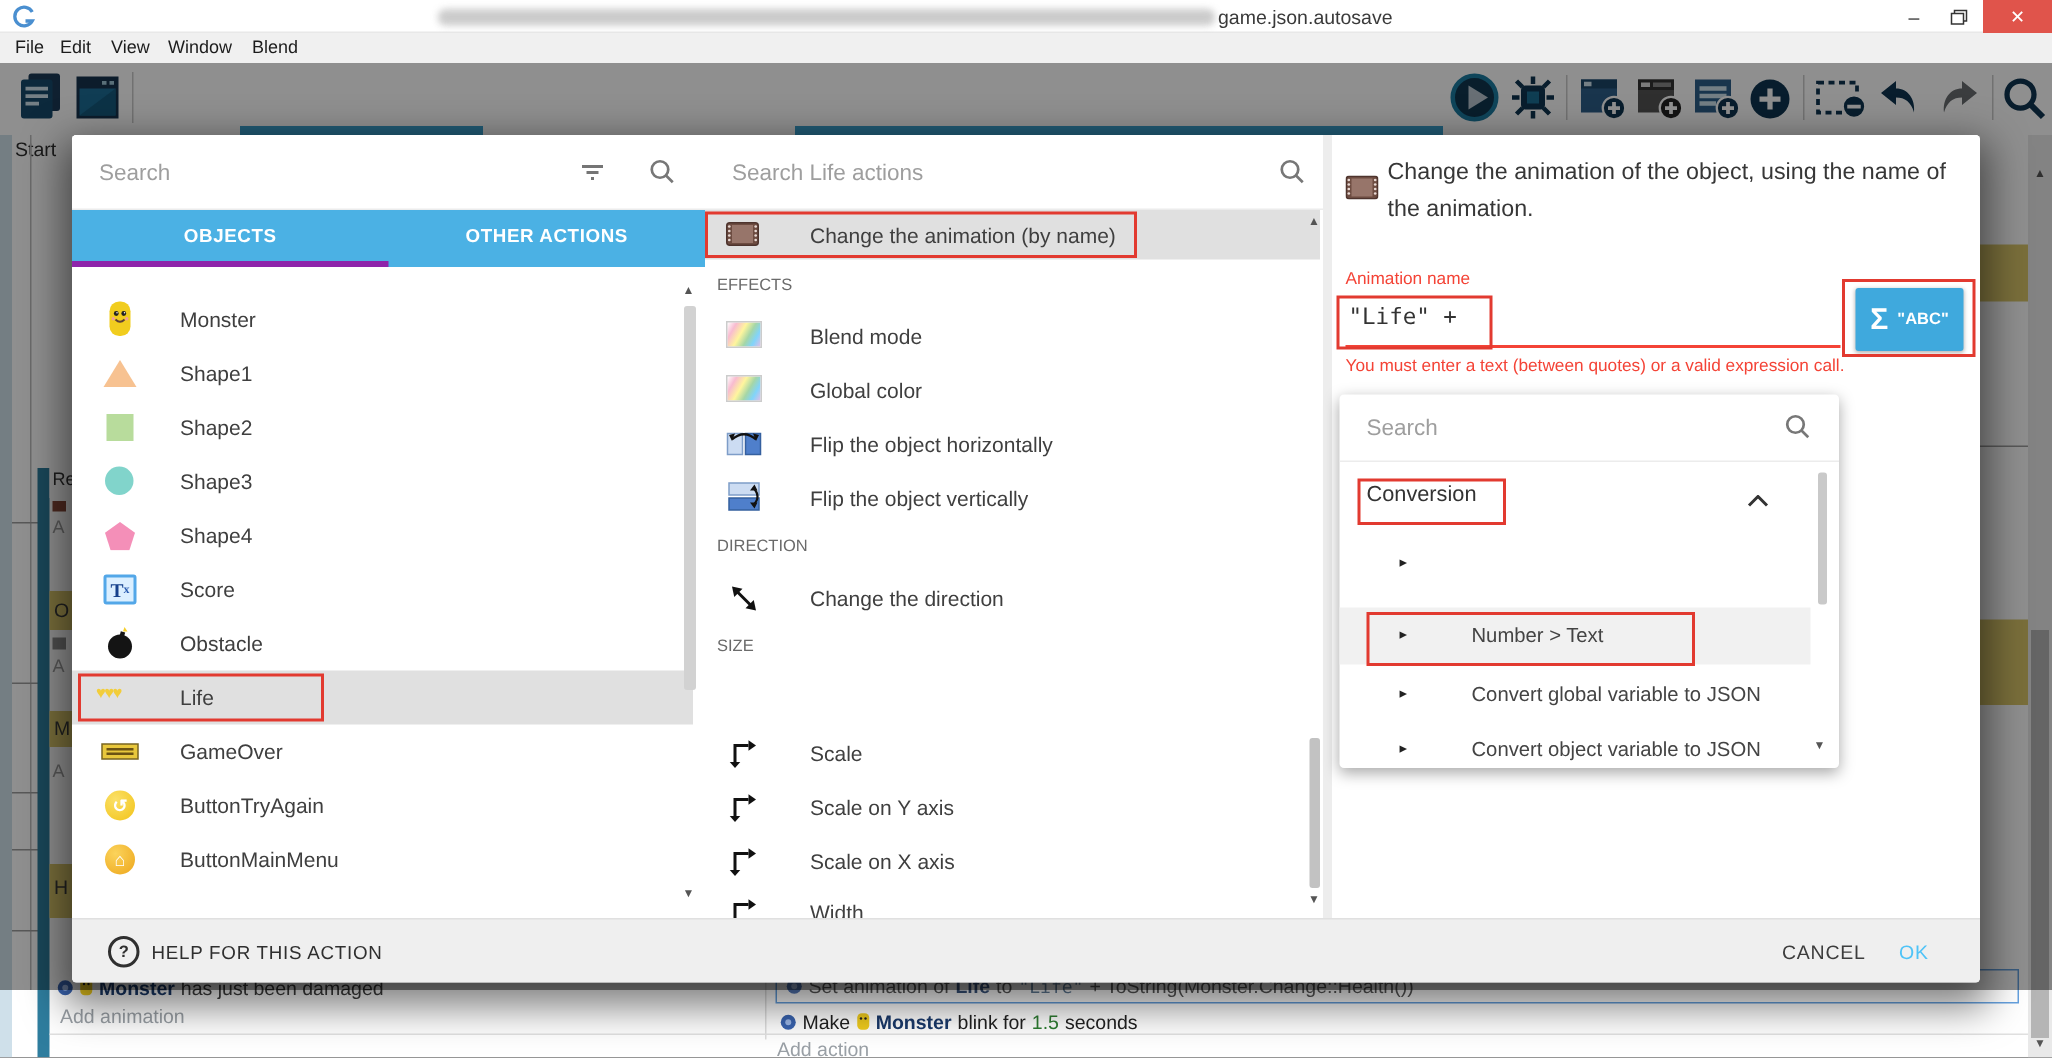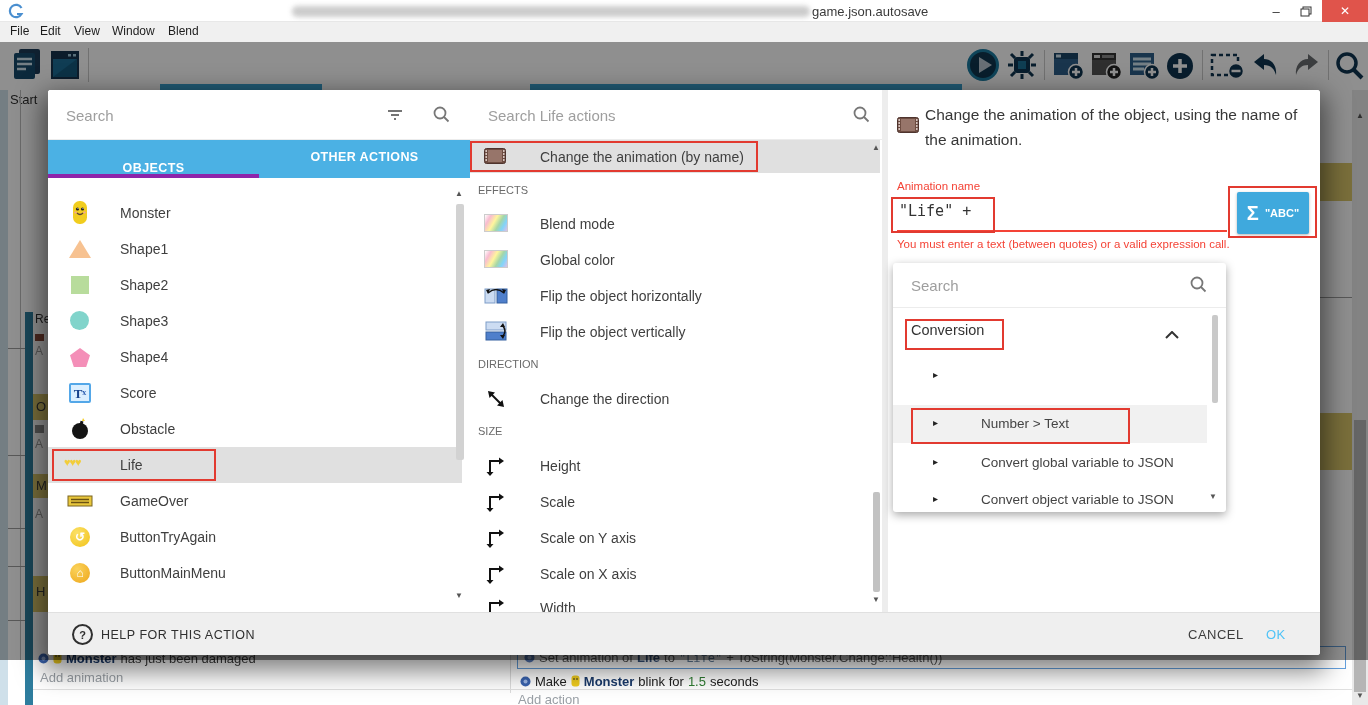--- a/index.html
+++ b/index.html
@@ -232,21 +232,21 @@
         <input class="abs searchbox" style="left: 16px; top: 11px; width: 300px; height: 28px;" placeholder="Search">
         <span class="abs" style="left:338px;top:18px;"><svg width="18" height="14">
               <path d="M2 3h14M5 7h8M8 11h2" stroke="#757575" stroke-width="2"></path>
             </svg></span>
         <span class="abs" style="left:384px;top:15px;"><svg width="19" height="19">
               <circle cx="8" cy="8" r="5.5" fill="none" stroke="#777" stroke-width="1.8"></circle>
               <line x1="12" y1="12" x2="16.5" y2="16.5" stroke="#777" stroke-width="1.8"></line>
             </svg></span>
       </div>
       <div class="abs tabbar" style="left:0;top:50px;width:422px;height:38px;">
-        <div class="abs tablabel flexc" style="left:0;top:11px;width:211px;height:34px;justify-content:center;">OBJECTS</div>
+        <div class="abs tablabel flexc" style="left:0;top:0;width:211px;height:34px;justify-content:center;">OBJECTS</div>
         <div class="abs tablabel flexc" style="left:211px;top:0;width:211px;height:34px;justify-content:center;">OTHER ACTIONS</div>
         <span class="abs" style="left:0;top:34px;width:211px;height:4px;background:#8e24aa;"></span>
       </div>
 
       <div class="abs row" style="left:0;top:105px;width:414px;height:36px;">
         <span class="abs" style="left:22px;top:5px;"><svg width="20" height="26">
               <rect x="3" y="1" width="14" height="23" rx="6.5" fill="#f1cd1e"></rect>
               <circle cx="7.5" cy="9" r="1.6" fill="#222"></circle>
               <circle cx="12.5" cy="9" r="1.6" fill="#222"></circle>
               <circle cx="8" cy="8.5" r="0.5" fill="#fff"></circle>
@@ -371,28 +371,20 @@
       <div class="abs row" style="left:0;top:291px;width:402px;height:36px;">
         <span class="abs" style="left:16px;top:8px;"><svg width="20" height="20">
               <line x1="4" y1="4" x2="16" y2="16" stroke="#111" stroke-width="2"></line>
               <polygon points="2,2 9,3.5 3.5,9" fill="#111"></polygon>
               <polygon points="18,18 11,16.5 16.5,11" fill="#111"></polygon>
             </svg></span>
         <span class="abs rowlabel" style="left:70px;top:10px;">Change the direction</span>
       </div>
 
       <span class="abs sechead" style="left:8px;top:335px;">SIZE</span>
-      <div class="abs row" style="left:0;top:358px;width:402px;height:36px;">
-        <span class="abs" style="left:16px;top:8px;"><svg width="18" height="20">
-              <path d="M4 16 V5 H13" fill="none" stroke="#111" stroke-width="2"></path>
-              <polygon points="13,1.5 18,5 13,8.5" fill="#111"></polygon>
-              <polygon points="0.5,16 7.5,16 4,20" fill="#111"></polygon>
-            </svg></span>
-        <span class="abs rowlabel" style="left:70px;top:10px;">Height</span>
-      </div>
       <div class="abs row" style="left:0;top:394px;width:402px;height:36px;">
         <span class="abs" style="left:16px;top:8px;"><svg width="18" height="20">
               <path d="M4 16 V5 H13" fill="none" stroke="#111" stroke-width="2"></path>
               <polygon points="13,1.5 18,5 13,8.5" fill="#111"></polygon>
               <polygon points="0.5,16 7.5,16 4,20" fill="#111"></polygon>
             </svg></span>
         <span class="abs rowlabel" style="left:70px;top:10px;">Scale</span>
       </div>
       <div class="abs row" style="left:0;top:430px;width:402px;height:36px;">
         <span class="abs" style="left:16px;top:8px;"><svg width="18" height="20">

